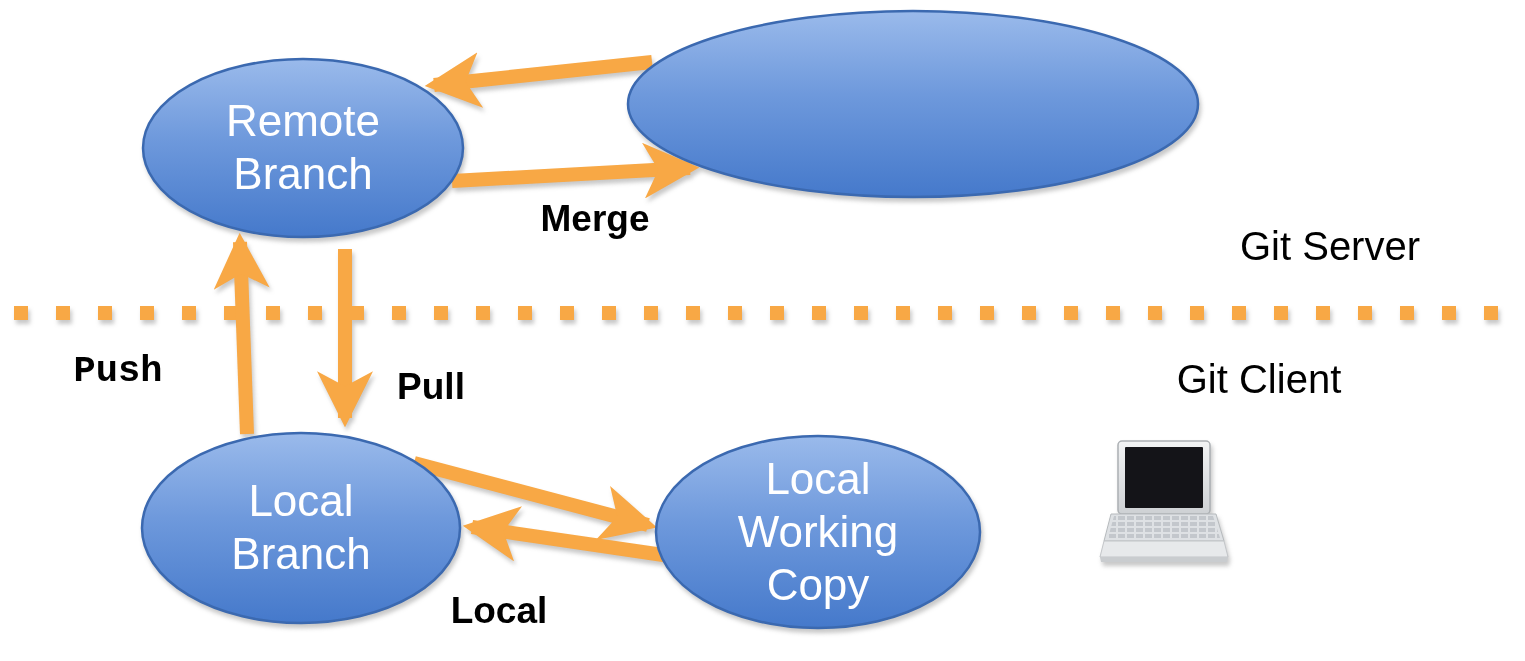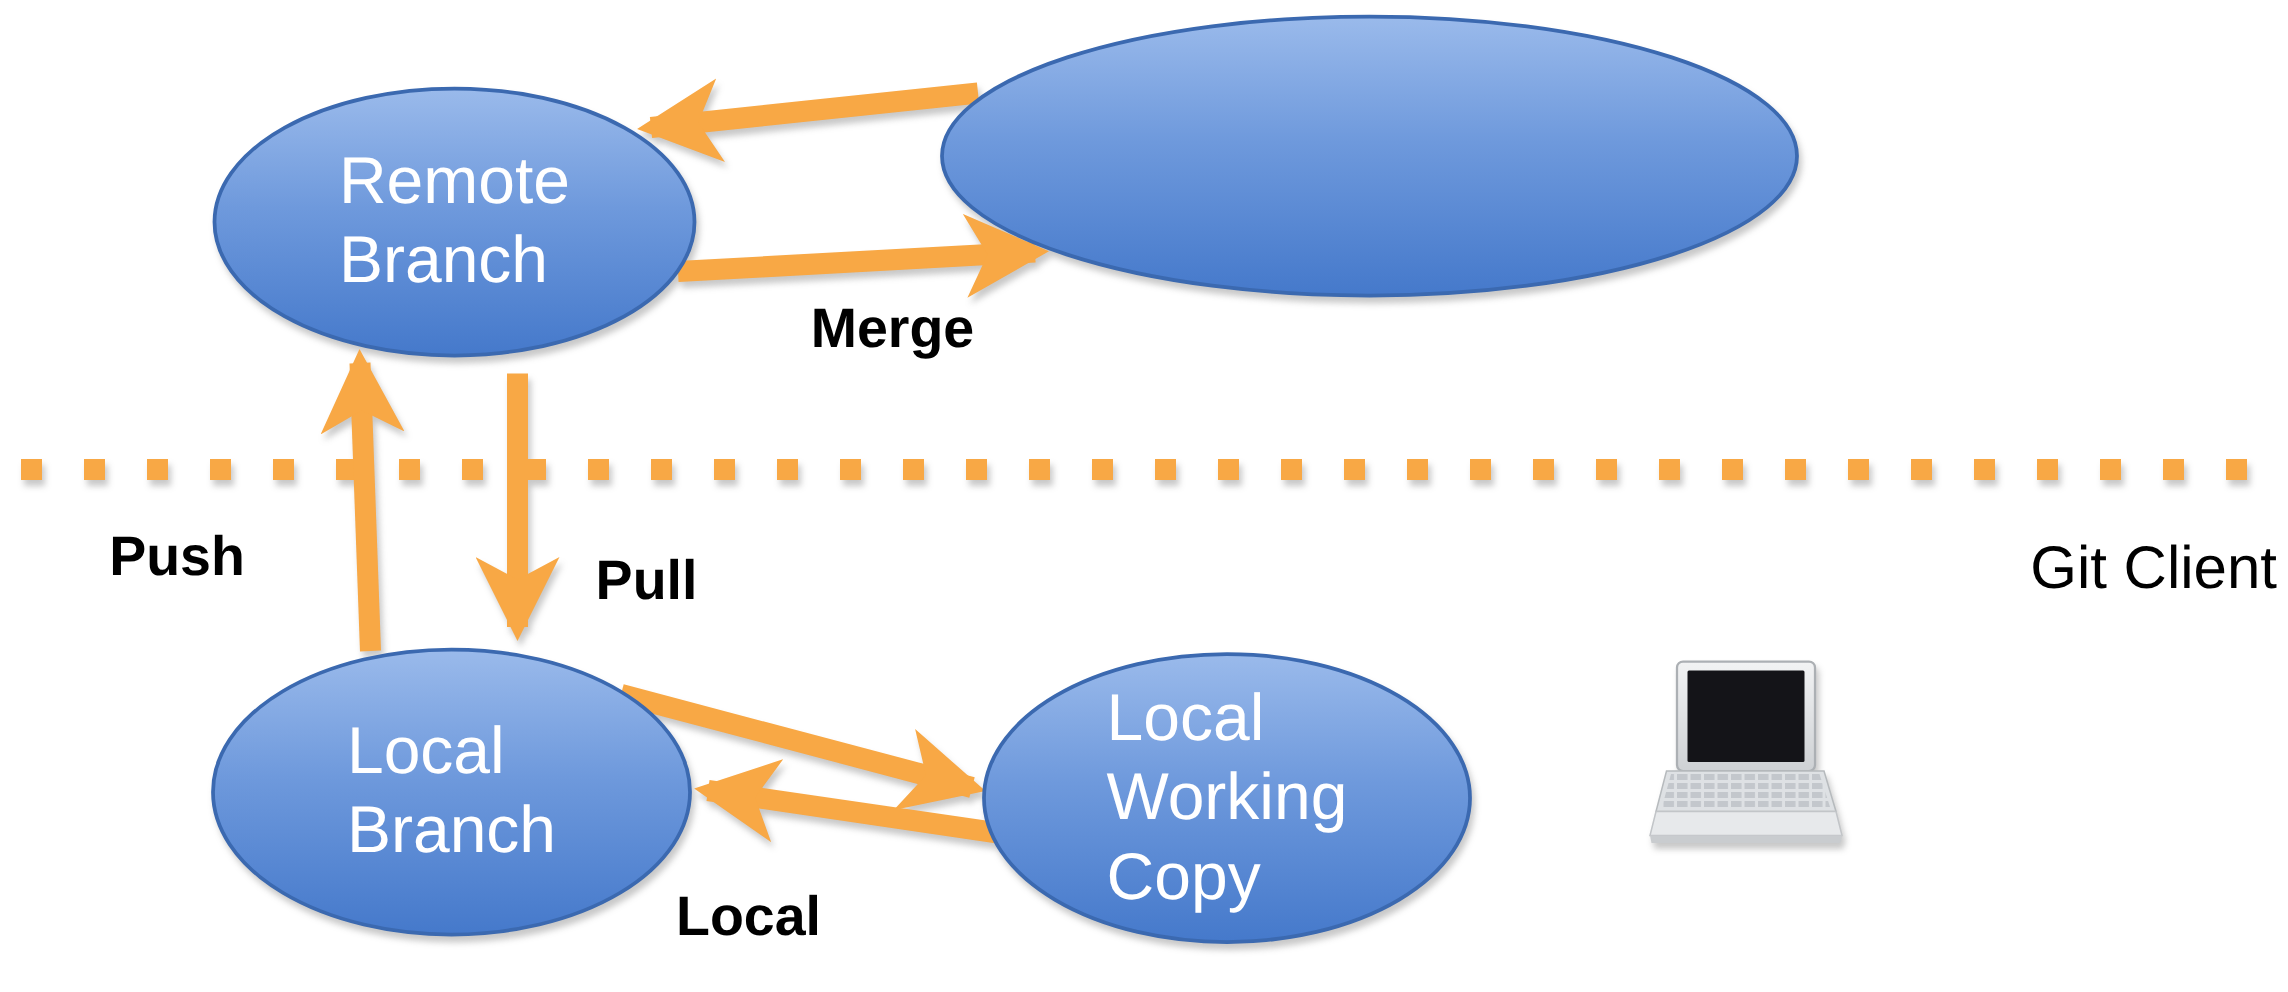--- a/index.html
+++ b/index.html
@@ -26,20 +26,21 @@
   .label {
     position: absolute;
     color: #000000;
     user-select: none;
   }
   .node-label {
     position: absolute;
     display: flex;
     align-items: center;
     justify-content: center;
+    text-align: center;
     color: #ffffff;
     font-size: 44px;
     line-height: 1.2;
     white-space: pre-line;
     pointer-events: none;
   }
   .edge-label {
     font-weight: bold;
     font-size: 37px;
     text-align: center;
@@ -104,19 +105,20 @@
 
   <div class="node-label" style="left:143px; top:59px;  width:320px; height:178px;">Remote
 Branch</div>
   <div class="node-label" style="left:142px; top:433px; width:318px; height:190px;">Local
 Branch</div>
   <div class="node-label" style="left:656px; top:436px; width:324px; height:193px;">Local
 Working
 Copy</div>
 
   <div class="label edge-label" style="left:510px; top:198px;">Merge</div>
-  <div class="label edge-label" style="left:33px;  top:350px;">Push</div>
+  <div class="label edge-label" style="left:33px;  top:350px;font-family:Liberation Mono, monospace;">Push</div>
   <div class="label edge-label" style="left:346px; top:350px;margin-top:16px;">Pull</div>
   <div class="label edge-label" style="left:414px; top:590px;">Local</div>
 
-  <div class="label zone-label" style="left:1218px; top:357px;text-align:right;">Git Client</div>
+  <div class="label zone-label" style="left:1180px; top:224px;">Git Server</div>
+  <div class="label zone-label" style="left:1109px; top:357px;">Git Client</div>
 
 </div>
 
 </body></html>

